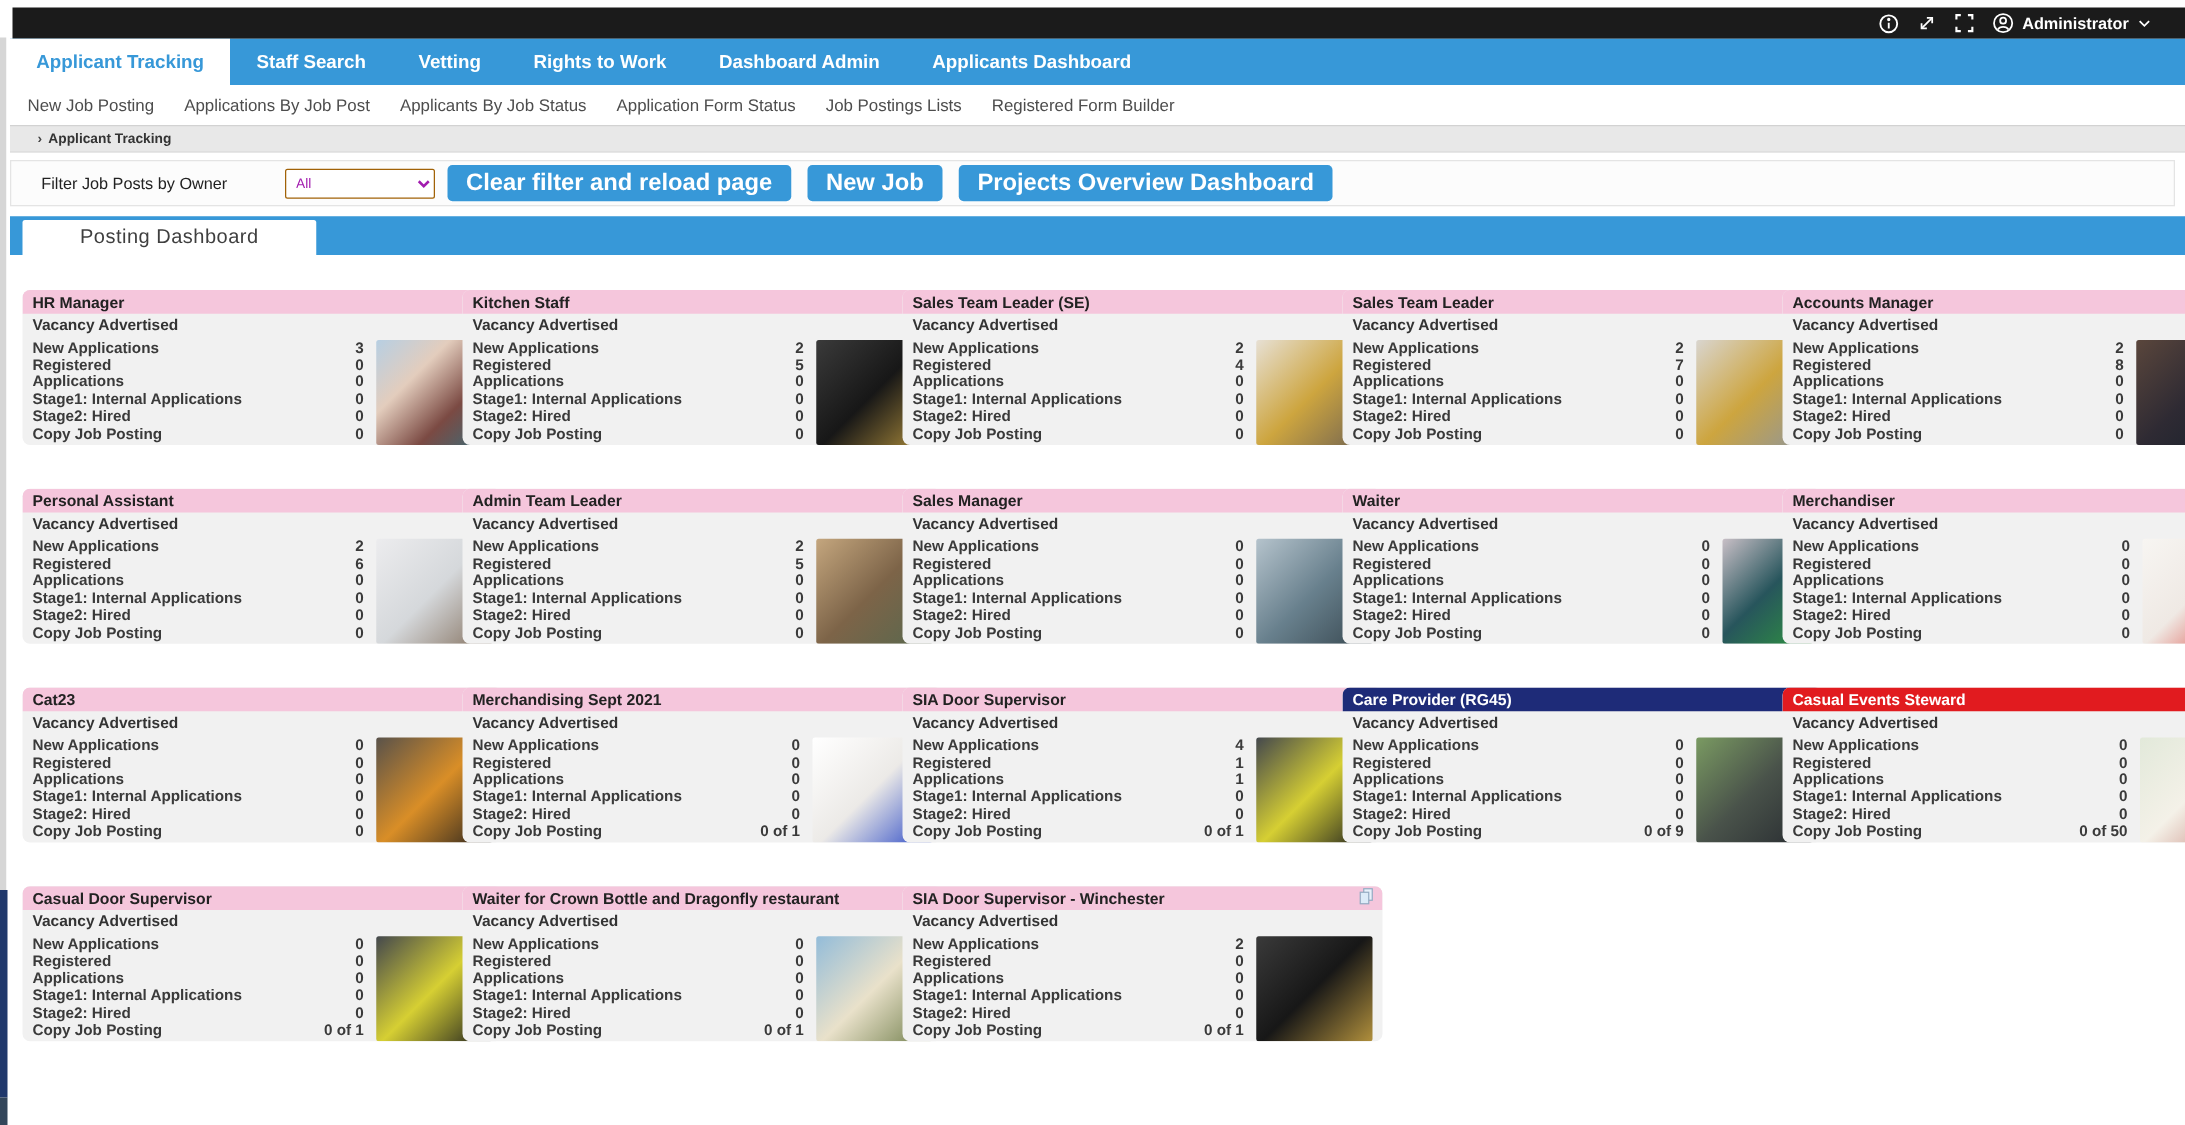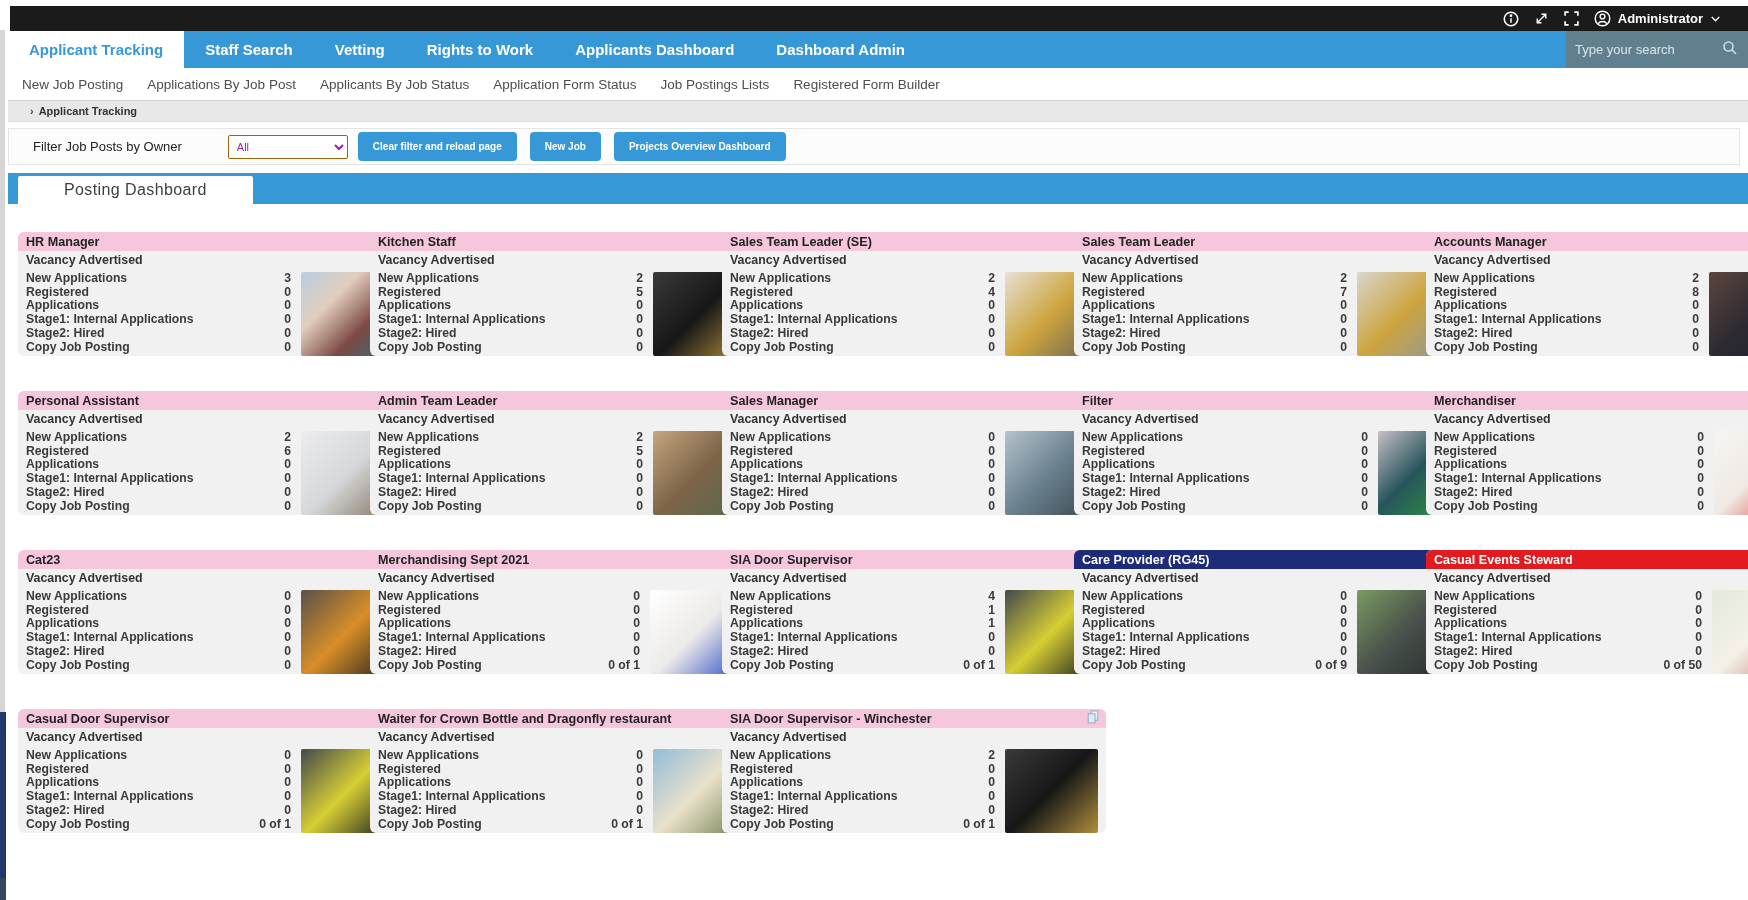--- a/index.html
+++ b/index.html
@@ -35,21 +35,21 @@
     padding-left:22px; font-size:11px; font-weight:bold; color:#333; gap:5px; }
   .crumb-chevron { font-size:11px; color:#444; }
 
   .filterbar { margin:6px 8px 0 8px; height:37px; background:#fcfcfc; border:1px solid #e4e4e4;
     display:flex; align-items:center; padding-left:24px; }
   .filter-label { font-size:13px; color:#222; }
   .filterbar select { margin-left:46px; width:120px; height:24px; border:1px solid #a16207;
     border-radius:2px; font-size:11px; font-family:"Liberation Sans",sans-serif; color:#a21caf;
     background:#fff; padding:0 4px; }
   .btn { margin-left:13px; height:29px; background:#3798d8; color:#fff; border:none;
-    border-radius:4px; padding:0 15px; font-size:10px; font-weight:bold;
+    border-radius:4px; padding:0 15px; font-size:19px; font-weight:bold;
     font-family:"Liberation Sans",sans-serif; cursor:pointer; white-space:nowrap; }
   .btn:first-of-type { margin-left:10px; }
 
   .panel-band { margin:8px 0 0 8px; height:31px; background:#3798d8; position:relative; }
   .panel-tab { position:absolute; left:10px; top:3px; bottom:0; background:#fff;
     display:flex; align-items:center; padding:0 46px; font-size:16px; color:#3f3f3f;
     letter-spacing:0.4px; border-radius:2px 2px 0 0; cursor:pointer; }
 
   .cards-wrap { margin-left:8px; background:#fff; padding:28px 0 0 10px; }
   .cards-grid { display:grid; grid-template-columns:repeat(5, 320px); column-gap:32px;
@@ -118,31 +118,22 @@
       </svg>
     </span>
   </span>
 </div>
 
 <div class="mainnav">
   <div class="nav-tab active">Applicant Tracking</div>
   <div class="nav-tab">Staff Search</div>
   <div class="nav-tab">Vetting</div>
   <div class="nav-tab">Rights to Work</div>
+  <div class="nav-tab">Dashboard Admin</div>
   <div class="nav-tab">Applicants Dashboard</div>
-  <div class="nav-tab">Dashboard Admin</div>
-  <div class="nav-search">
-    <input type="text" placeholder="Type your search" style="">
-    <span>
-      <svg width="18" height="18" viewBox="0 0 24 24" fill="none" stroke="#c9dbe4" stroke-width="2.2">
-        <circle cx="10" cy="10" r="6"></circle>
-          <line x1="14.6" y1="14.6" x2="20" y2="20"></line>
-      </svg>
-    </span>
-  </div>
 </div>
 
 <div class="subnav">
   <span class="subnav-item">New Job Posting</span>
   <span class="subnav-item">Applications By Job Post</span>
   <span class="subnav-item">Applicants By Job Status</span>
   <span class="subnav-item">Application Form Status</span>
   <span class="subnav-item">Job Postings Lists</span>
   <span class="subnav-item">Registered Form Builder</span>
 </div>
@@ -491,21 +482,21 @@
             <div class="stat-row">
               <span class="stat-label">Copy Job Posting</span>
               <span class="stat-value">0</span>
             </div>
           </div>
       <div class="thumb" style="background: linear-gradient(135deg, rgb(181, 195, 204), rgb(104, 128, 141), rgb(55, 71, 79)); width: 93px;"></div>
     </div>
   </div>
       <div class="card">
     <div class="card-header hdr-pink">
-      <span>Filter</span>
+      <span>Waiter</span>
       <span class="copy-ic">
         <svg width="16" height="16" viewBox="0 0 20 20">
           <rect x="7.5" y="2.5" width="8.5" height="11.5" fill="#e8f1fa" stroke="#93aac2" stroke-width="1.2"></rect>
           <rect x="4" y="6" width="8.5" height="11.5" fill="#dcebf8" stroke="#93aac2" stroke-width="1.2"></rect>
         </svg>
       </span>
     </div>
     <div class="card-sub">Vacancy Advertised</div>
     <div class="card-body">
       <div class="stats">

